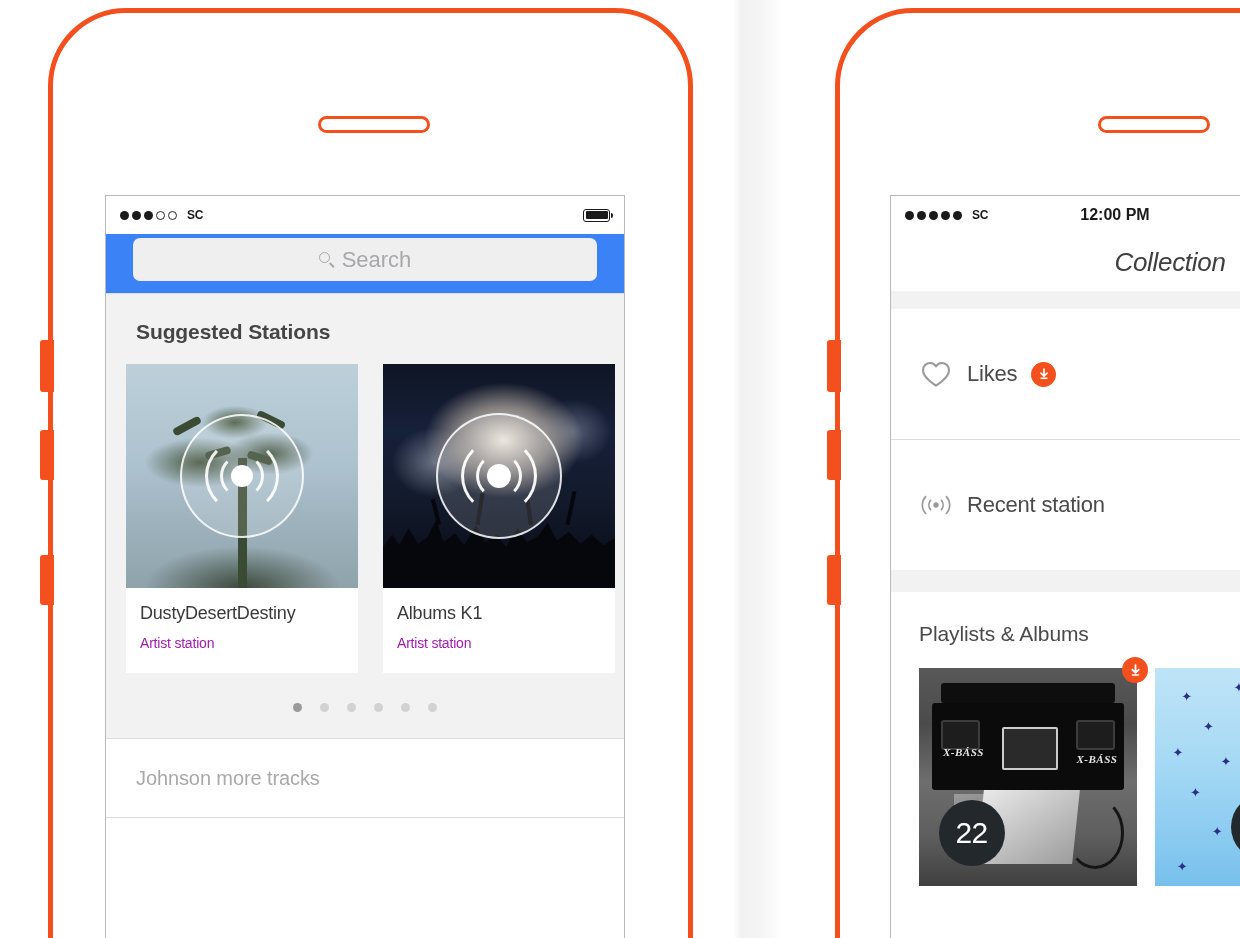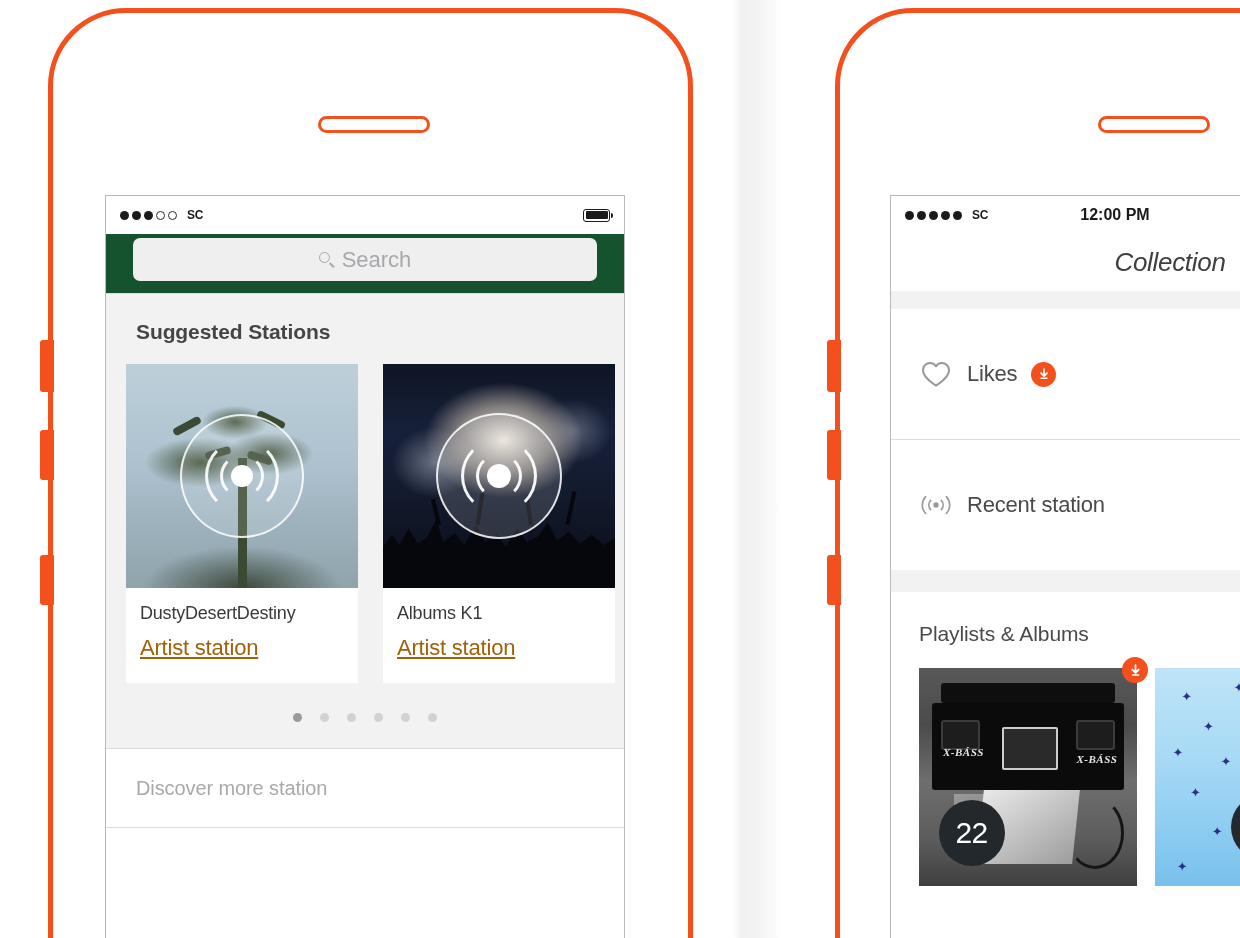--- a/index.html
+++ b/index.html
@@ -56,21 +56,21 @@
     margin-left:auto;width:27px;height:13px;border:1.6px solid #1a1a1a;
     border-radius:3px;box-sizing:border-box;position:relative;background:#fff;padding:1.5px;
   }
   .battery .fill{height:100%;background:#1a1a1a;border-radius:1px;}
   .battery:after{
     content:"";position:absolute;right:-4px;top:3.5px;width:2.5px;height:5px;
     background:#1a1a1a;border-radius:0 2px 2px 0;
   }
 
   
-  .searchbar-wrap{padding:4px 27px 12px 27px;background:#14532d;}
+  .searchbar-wrap{padding:4px 27px 12px 27px;background:#3b82f6;}
   .searchbar{
     background:#efeff0;border-radius:7px;height:43px;
     display:flex;align-items:center;justify-content:center;gap:8px;
   }
   .search-ph{font-size:22px;color:#a8a8ac;}
   .mag{width:15px;height:15px;position:relative;display:inline-block;}
   .mag i{
     position:absolute;width:11px;height:11px;border:1.7px solid #a8a8ac;
     border-radius:50%;box-sizing:border-box;left:0;top:0;
   }
@@ -85,21 +85,21 @@
   .sec-stations{background:#f2f2f2;padding:26px 0 0 0;}
   .sec-title{
     font-size:21px;color:#454545;font-weight:bold;padding:0 30px 20px 30px;
     letter-spacing:-0.1px;
   }
   .cards{display:flex;gap:25px;padding:0 20px;}
   .card{background:#ffffff;width:232px;flex:0 0 232px;}
   .card .art{width:232px;height:224px;position:relative;overflow:hidden;}
   .card .meta{padding:15px 14px 22px 14px;}
   .card .name{font-size:18px;color:#3a3a3a;margin-bottom:11px;letter-spacing:-0.2px;white-space:nowrap;}
-  .card .sub{font-size:22px;color:#a16207;letter-spacing:-0.2px;text-decoration:underline;}
+  .card .sub{font-size:14px;color:#a21caf;letter-spacing:-0.2px;}
 
   
   .art-desert{
     background:
       radial-gradient(ellipse 90px 40px at 32% 44%, rgba(58,74,46,.95) 0%, rgba(58,74,46,0) 62%),
       radial-gradient(ellipse 70px 34px at 62% 40%, rgba(52,68,42,.9) 0%, rgba(52,68,42,0) 62%),
       radial-gradient(ellipse 52px 26px at 47% 26%, rgba(60,78,48,.95) 0%, rgba(60,78,48,0) 64%),
       radial-gradient(ellipse 140px 60px at 50% 100%, rgba(46,58,40,.85) 0%, rgba(46,58,40,0) 70%),
       linear-gradient(#bdd0da 0%, #adc2cf 45%, #9fb4bf 68%, #8fa3ab 100%);
   }
@@ -320,21 +320,21 @@
         <span class="pdot"></span>
         <span class="pdot"></span>
         <span class="pdot"></span>
         <span class="pdot"></span>
         <span class="pdot"></span>
       </div>
     </div>
 
     <div class="hairline"></div>
     <div class="row-discover">
-      <span>Discover more station</span>
+      <span>Johnson more tracks</span>
     </div>
     <div class="hairline"></div>
     <div style="height:40px;background:#fff;"></div>
 
   </div>
 </div>
 
 <div class="phone">
   <div class="phone-outline" style="left:835px;top:8px;width:640px;height:960px;"></div>
   <div class="side-btn" style="left:827px;top:340px;width:14px;height:52px;"></div>

